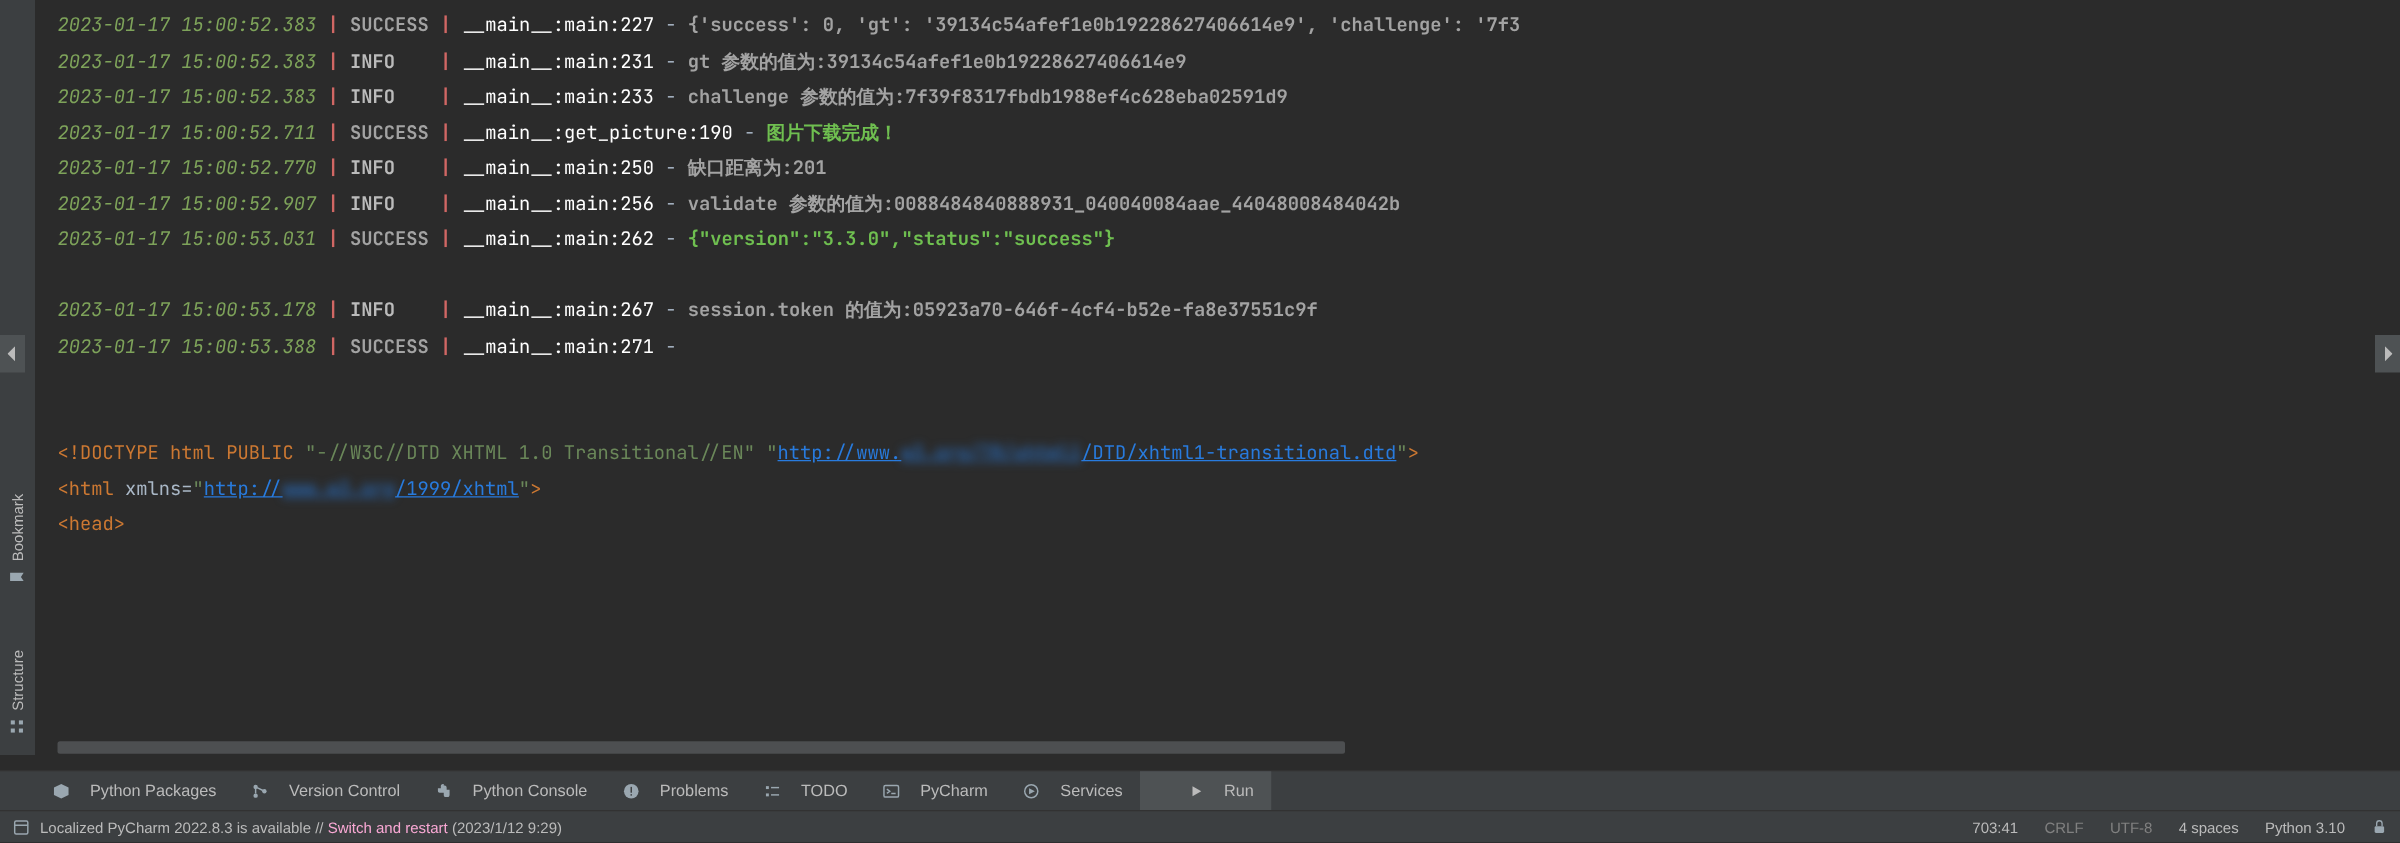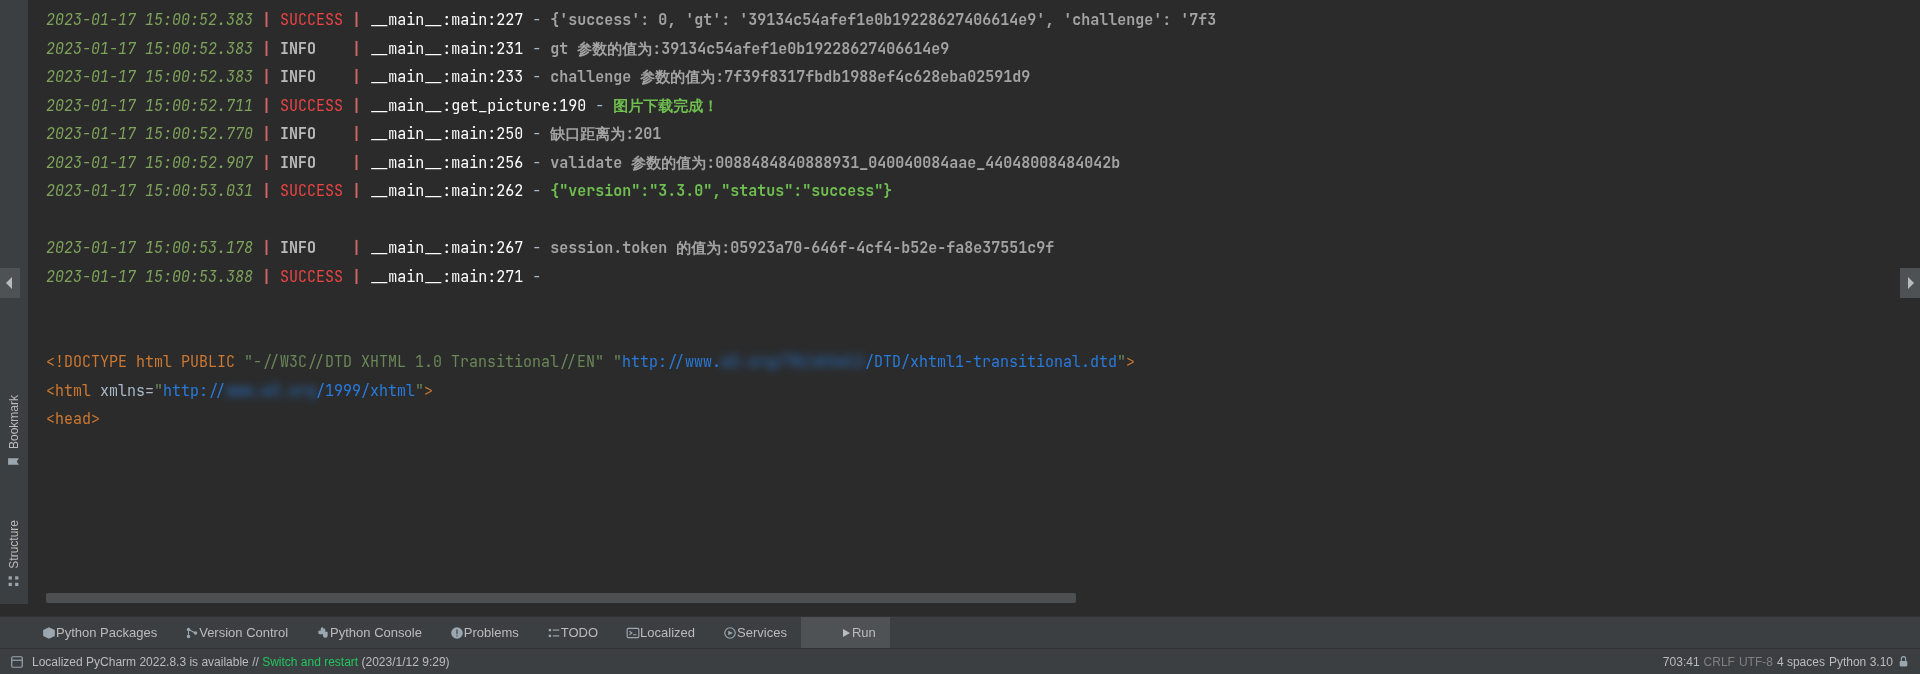--- a/index.html
+++ b/index.html
@@ -59,29 +59,29 @@
   background: #2b2b2b;
   padding: 6px 0 0 18px;
   overflow: hidden;
   line-height: 1.9;
   font-size: 15px;
   white-space: pre;
 }
 .log-line { display: block; }
 .ts { color: #7ea35a; font-style: italic; }
 .pipe-red { color: #d16764; font-weight: bold; }
-.lvl-success { color: #ef4444; font-weight: normal; }
+.lvl-success { color: #a3a3a3; font-weight: bold; }
 .lvl-info { color: #bbbbbb; font-weight: bold; margin-top: 12px; }
 .loc { color: #ffffff; }
 .dash { color: #a9b7c6; }
 .msg { color: #a3a3a3; font-weight: bold; }
 .msg-green { color: #6fbf50; font-weight: bold; }
 .html-tag { color: #cc7832; }
 .html-green { color: #6a8759; }
-.html-link { color: #287bde; }
+.html-link { color: #287bde; text-decoration: underline; }
 .html-white { color: #a9b7c6; text-align: center; }
 .blur { filter: blur(4px); }
 .hscroll {
   position: absolute;
   bottom: 70px;
   left: 28px;
   right: 20px;
   height: 12px;
   background: #2b2b2b;
 }
@@ -104,21 +104,21 @@
   border-top: 1px solid #323232;
   display: flex;
   align-items: stretch;
   padding-left: 28px;
   font-family: "Segoe UI", sans-serif;
   font-size: 13px;
 }
 .tool-tab {
   display: flex;
   align-items: center;
-  gap: 0;
+  gap: 16px;
   padding: 0 14px;
   color: #bbbbbb;
   cursor: pointer;
 }
 .tool-tab.active { background: #4e5254; padding-left: 39px; }
 .tool-tab svg { flex-shrink: 0; }
 .status-bar {
   position: absolute;
   bottom: 0;
   left: 0;
@@ -127,23 +127,23 @@
   background: #3c3f41;
   border-top: 1px solid #323232;
   display: flex;
   align-items: center;
   font-family: "Segoe UI", sans-serif;
   font-size: 12px;
   color: #bbbbbb;
   padding: 0 10px;
 }
 .status-left { display: flex; align-items: center; gap: 8px; flex: 1; }
-.status-right { display: flex; align-items: center; gap: 4px; }
+.status-right { display: flex; align-items: center; gap: 21px; }
 .status-link { color: #bbbbbb; cursor: pointer; }
-.status-link a { color: #22c55e; text-decoration: none; }
+.status-link a { color: #f9a8d4; text-decoration: none; }
 .dim { color: #808080; }
 .lock-icon { display: inline-flex; }
 </style>
 </head>
 <body>
 
 <div class="main-area">
   <div class="left-gutter">
     <div class="gutter-tab">
       <svg width="13" height="13" viewBox="0 0 24 24" fill="#9aa7b0">
@@ -217,21 +217,21 @@
         <rect x="3" y="15" width="4" height="4"></rect>
         <rect x="10" y="16" width="11" height="2"></rect>
       </svg>
     <span>TODO</span>
   </div>
   <div class="tool-tab">
     <svg width="14" height="14" viewBox="0 0 24 24" fill="#9aa7b0">
         <rect x="2" y="4" width="20" height="16" rx="2" fill="none" stroke="#9aa7b0" stroke-width="2"></rect>
         <path d="M6 9l4 3-4 3M12 15h6" stroke="#9aa7b0" stroke-width="2" fill="none"></path>
       </svg>
-    <span>Localized</span>
+    <span>PyCharm</span>
   </div>
   <div class="tool-tab">
     <svg width="14" height="14" viewBox="0 0 24 24" fill="#9aa7b0">
         <circle cx="12" cy="12" r="9" fill="none" stroke="#9aa7b0" stroke-width="2"></circle>
         <path d="M9 8l8 4-8 4z"></path>
       </svg>
     <span>Services</span>
   </div>
   <div class="tool-tab active">
     <svg width="12" height="12" viewBox="0 0 24 24" fill="#bbbbbb">

